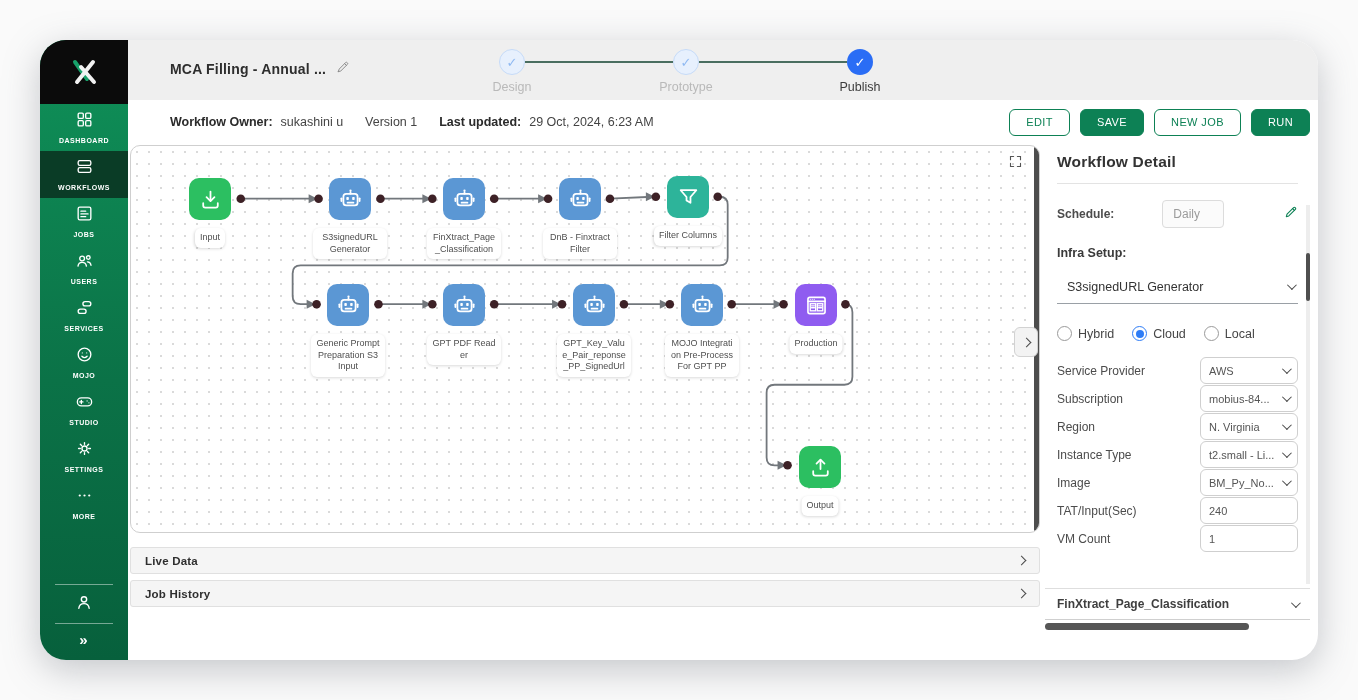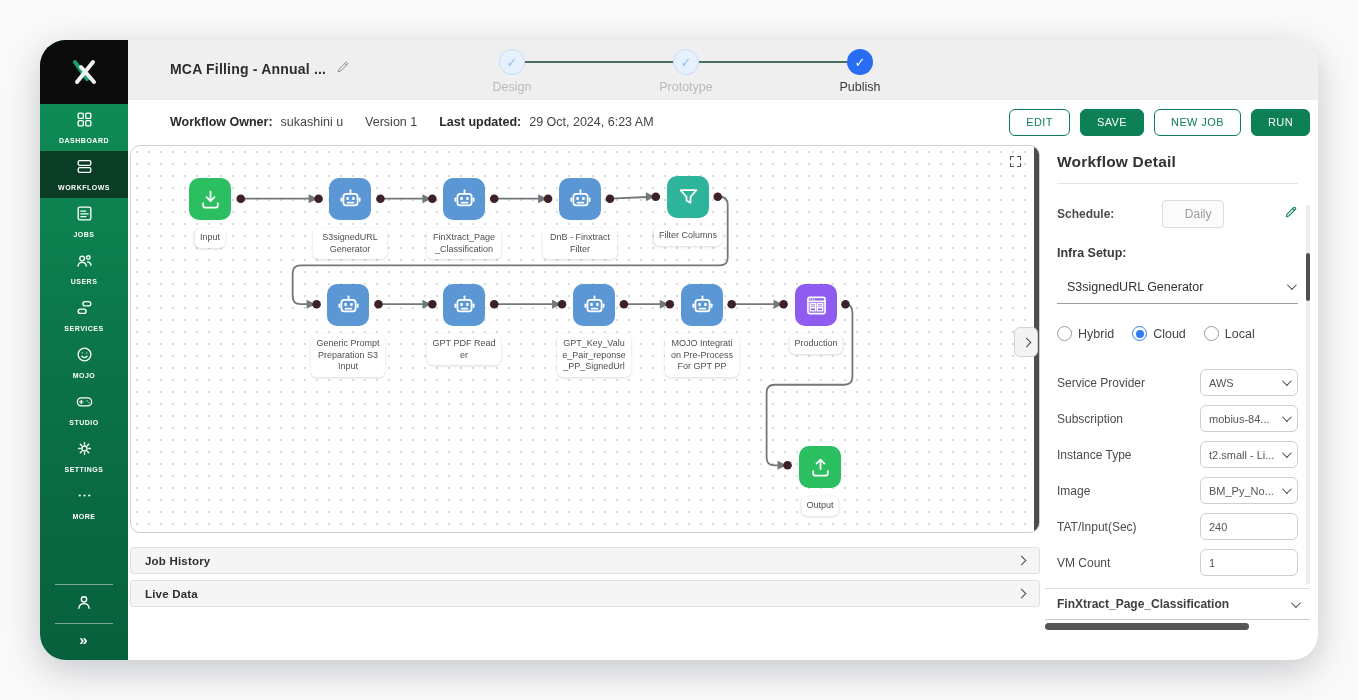--- a/index.html
+++ b/index.html
@@ -79,36 +79,36 @@
     background:#f3f3f3; border:1px solid #d2d2d2; border-radius:6px; display:flex;
     align-items:center; justify-content:center; cursor:pointer; z-index:4; }
 
   
   .panel { position:absolute; left:1005px; top:105px; width:265px; height:487px; background:#fff; }
   .panel h2 { font-size:15.5px; font-weight:600; color:#333; padding:8px 12px 0; letter-spacing:.2px; }
   .divider { height:1px; background:#e3e3e3; margin:12px 12px 0; }
   .schedule-row { display:flex; align-items:center; margin:16px 12px 0;gap:48px; }
   .plabel { font-size:12px; color:#4c4c4c; font-weight:600; }
   .sched-box { margin-left:auto; width:92px; height:28px; border:1px solid #dcdcdc; border-radius:4px;
-    background:#fbfbfb; color:#9b9b9b; font-size:12px; line-height:26px; padding-left:10px;text-align:center; }
+    background:#fbfbfb; color:#9b9b9b; font-size:12px; line-height:26px; padding-left:10px; }
   .schedule-row .pencil { margin-left:12px; cursor:pointer; }
   .infra { font-size:12.5px; font-weight:700; color:#3a3a3a; margin:18px 12px 0; }
   .node-select { display:flex; align-items:center; margin:10px 12px 0; height:34px;
     border-bottom:1px solid #9aa0a6; font-size:12.5px; color:#333; padding:0 4px 0 10px; cursor:pointer; }
   .node-select .chev { margin-left:auto; }
   .chev { width:7px; height:7px; border-right:1.7px solid #4a4a4a; border-bottom:1.7px solid #4a4a4a;
     display:inline-block; }
   .chev-down { transform:rotate(45deg) translateY(-2px); }
   .chev-right { transform:rotate(-45deg); }
   .radios { display:flex; gap:18px; margin:22px 12px 0; align-items:center; }
   .radio-opt { display:flex; align-items:center; gap:6px; font-size:12.5px; color:#454545; cursor:pointer; }
   .radio { width:15px; height:15px; border:1.5px solid #9a9a9a; border-radius:50%; position:relative; }
   .radio.checked { border-color:#2f7df6; }
   .radio.checked::after { content:''; position:absolute; inset:2.5px; border-radius:50%; background:#2f7df6; }
-  .fields { margin:28px 12px 0; display:flex; flex-direction:column; gap:9px; }
+  .fields { margin:16px 12px 0; display:flex; flex-direction:column; gap:1px; }
   .field-row { display:flex; align-items:center; height:27px; }
   .field-row .plabel { font-weight:400; font-size:12px; color:#4c4c4c; }
   .control { margin-left:auto; width:98px; height:27px; border:1px solid #cfcfcf; border-radius:6px;
     display:flex; align-items:center; padding:0 8px; font-size:11px; color:#555; cursor:pointer;
     background:#fff; white-space:nowrap; overflow:hidden; }
   .control .chev { margin-left:auto; flex:none; }
   .panel-footer { position:absolute; left:0; right:0; bottom:12px; height:32px;
     border-top:1px solid #dedede; border-bottom:1px solid #cfcfcf; display:flex; align-items:center;
     padding:0 12px; font-size:12px; font-weight:700; color:#3f3f3f; cursor:pointer; }
   .panel-footer .chev { margin-left:auto; }
@@ -538,20 +538,27 @@
           </div>
         </div>
         <div class="field-row">
           <span class="plabel">Subscription</span>
           <div class="control">
             <span>mobius-84...</span>
             <span class="chev chev-down"></span>
           </div>
         </div>
         <div class="field-row">
+          <span class="plabel">Region</span>
+          <div class="control">
+            <span>N. Virginia</span>
+            <span class="chev chev-down"></span>
+          </div>
+        </div>
+        <div class="field-row">
           <span class="plabel">Instance Type</span>
           <div class="control">
             <span>t2.small - Li...</span>
             <span class="chev chev-down"></span>
           </div>
         </div>
         <div class="field-row">
           <span class="plabel">Image</span>
           <div class="control">
             <span>BM_Py_No...</span>
@@ -577,22 +584,22 @@
     </div>
     <div class="hscroll-track">
       <div class="hscroll-thumb"></div>
     </div>
     <div class="vscroll-track"></div>
     <div class="vscroll-thumb"></div>
   </aside>
 
   <div class="accordions">
       <div class="acc-row">
+        <span>Live Data</span>
+        <span class="chev chev-right"></span>
+      </div>
+      <div class="acc-row">
         <span>Job History</span>
         <span class="chev chev-right"></span>
       </div>
-      <div class="acc-row">
-        <span>Live Data</span>
-        <span class="chev chev-right"></span>
-      </div>
     </div>
 
 </div>
 
 </body></html>

